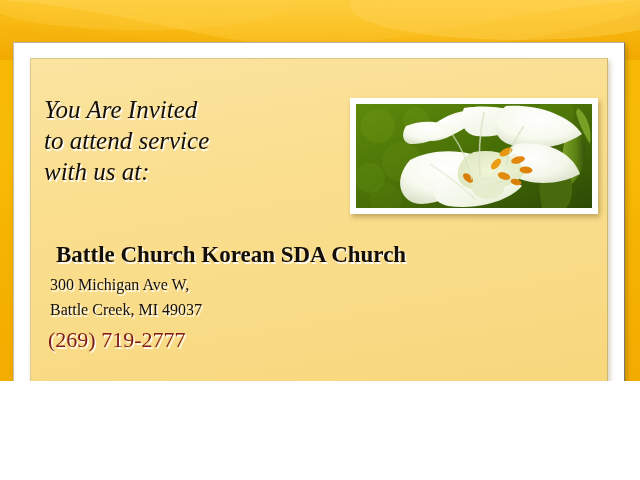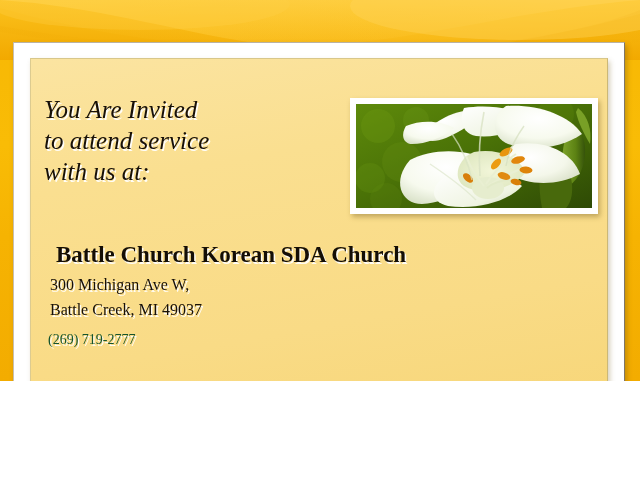--- a/index.html
+++ b/index.html
@@ -126,23 +126,23 @@
     font-size: 16px;
     line-height: 25px;
     color: #171008;
     text-shadow: 1.5px 1.5px 0 rgba(255,255,255,0.90);
     white-space: pre-line;
   }
   .phone {
     position: absolute;
     left: 48px;
     top: 327px;
-    font-size: 14px;
+    font-size: 22px;
     line-height: 26px;
-    color: #14532d;
+    color: #7f1d1d;
     text-shadow: 1.5px 1.5px 0 rgba(255,255,255,0.90);
     white-space: nowrap;
     text-align: center;
   }
 </style>
 </head>
 <body>
 
 <div id="slide">
 

